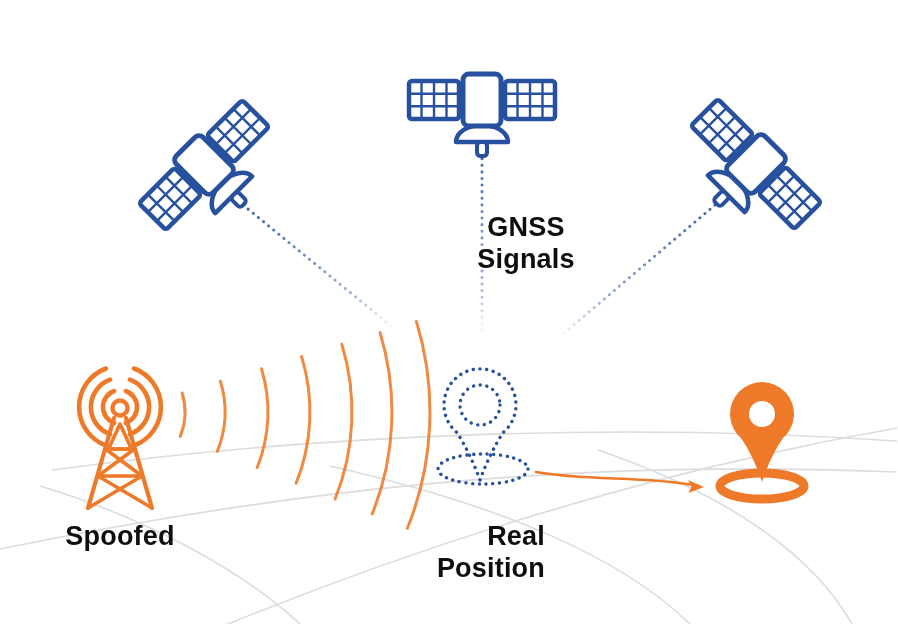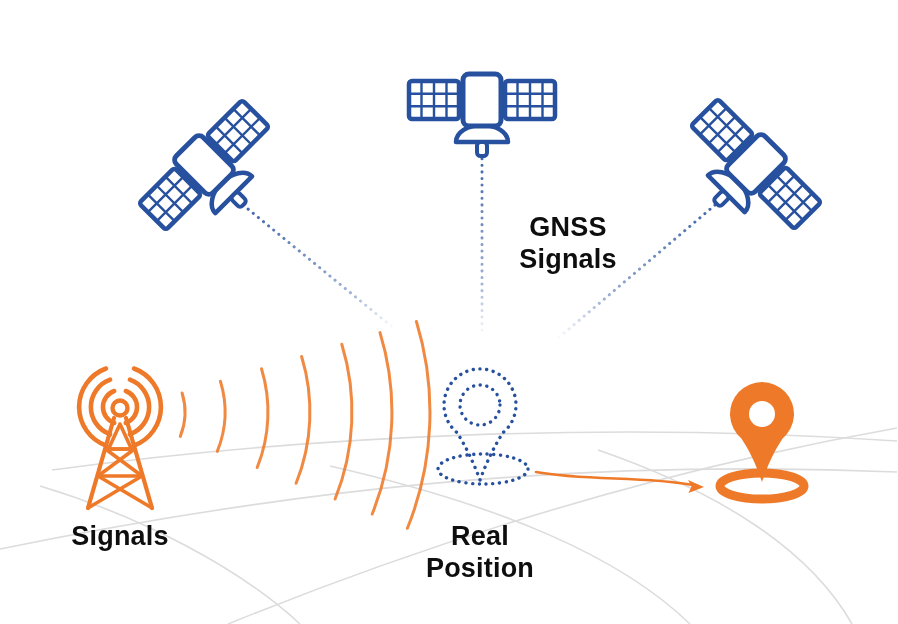--- a/index.html
+++ b/index.html
@@ -128,19 +128,19 @@
       <path d="M 704 487 L 688 480 L 691.5 486.5 L 688.5 493 Z" class="fill-orange"></path>
     </g>
 
     <g transform="translate(762,414)">
       <ellipse cx="0" cy="72" rx="42" ry="13" class="nofill stroke-orange" stroke-width="9"></ellipse>
       <path d="M 0 68 C -6 50 -13 36 -20.6 24.5 A 32 32 0 1 1 20.6 24.5 C 13 36 6 50 0 68 Z" class="fill-orange"></path>
       <circle cx="0" cy="0" r="13" fill="#fff"></circle>
     </g>
   </svg>
 
-  <div class="label" style="left:568px;top:212px;width:120px;">GNSS Signals</div>
+  <div class="label" style="left:526px;top:212px;width:120px;">GNSS Signals</div>
 
-  <div class="label" style="left:120px;top:521px;width:160px;">Signals</div>
+  <div class="label" style="left:120px;top:521px;width:160px;">Spoofed</div>
 
-  <div class="label" style="left:480px;top:521px;width:130px;">Real Position</div>
+  <div class="label" style="left:480px;top:521px;width:130px;text-align:right;">Real Position</div>
 
 </div>
 
 </body></html>

